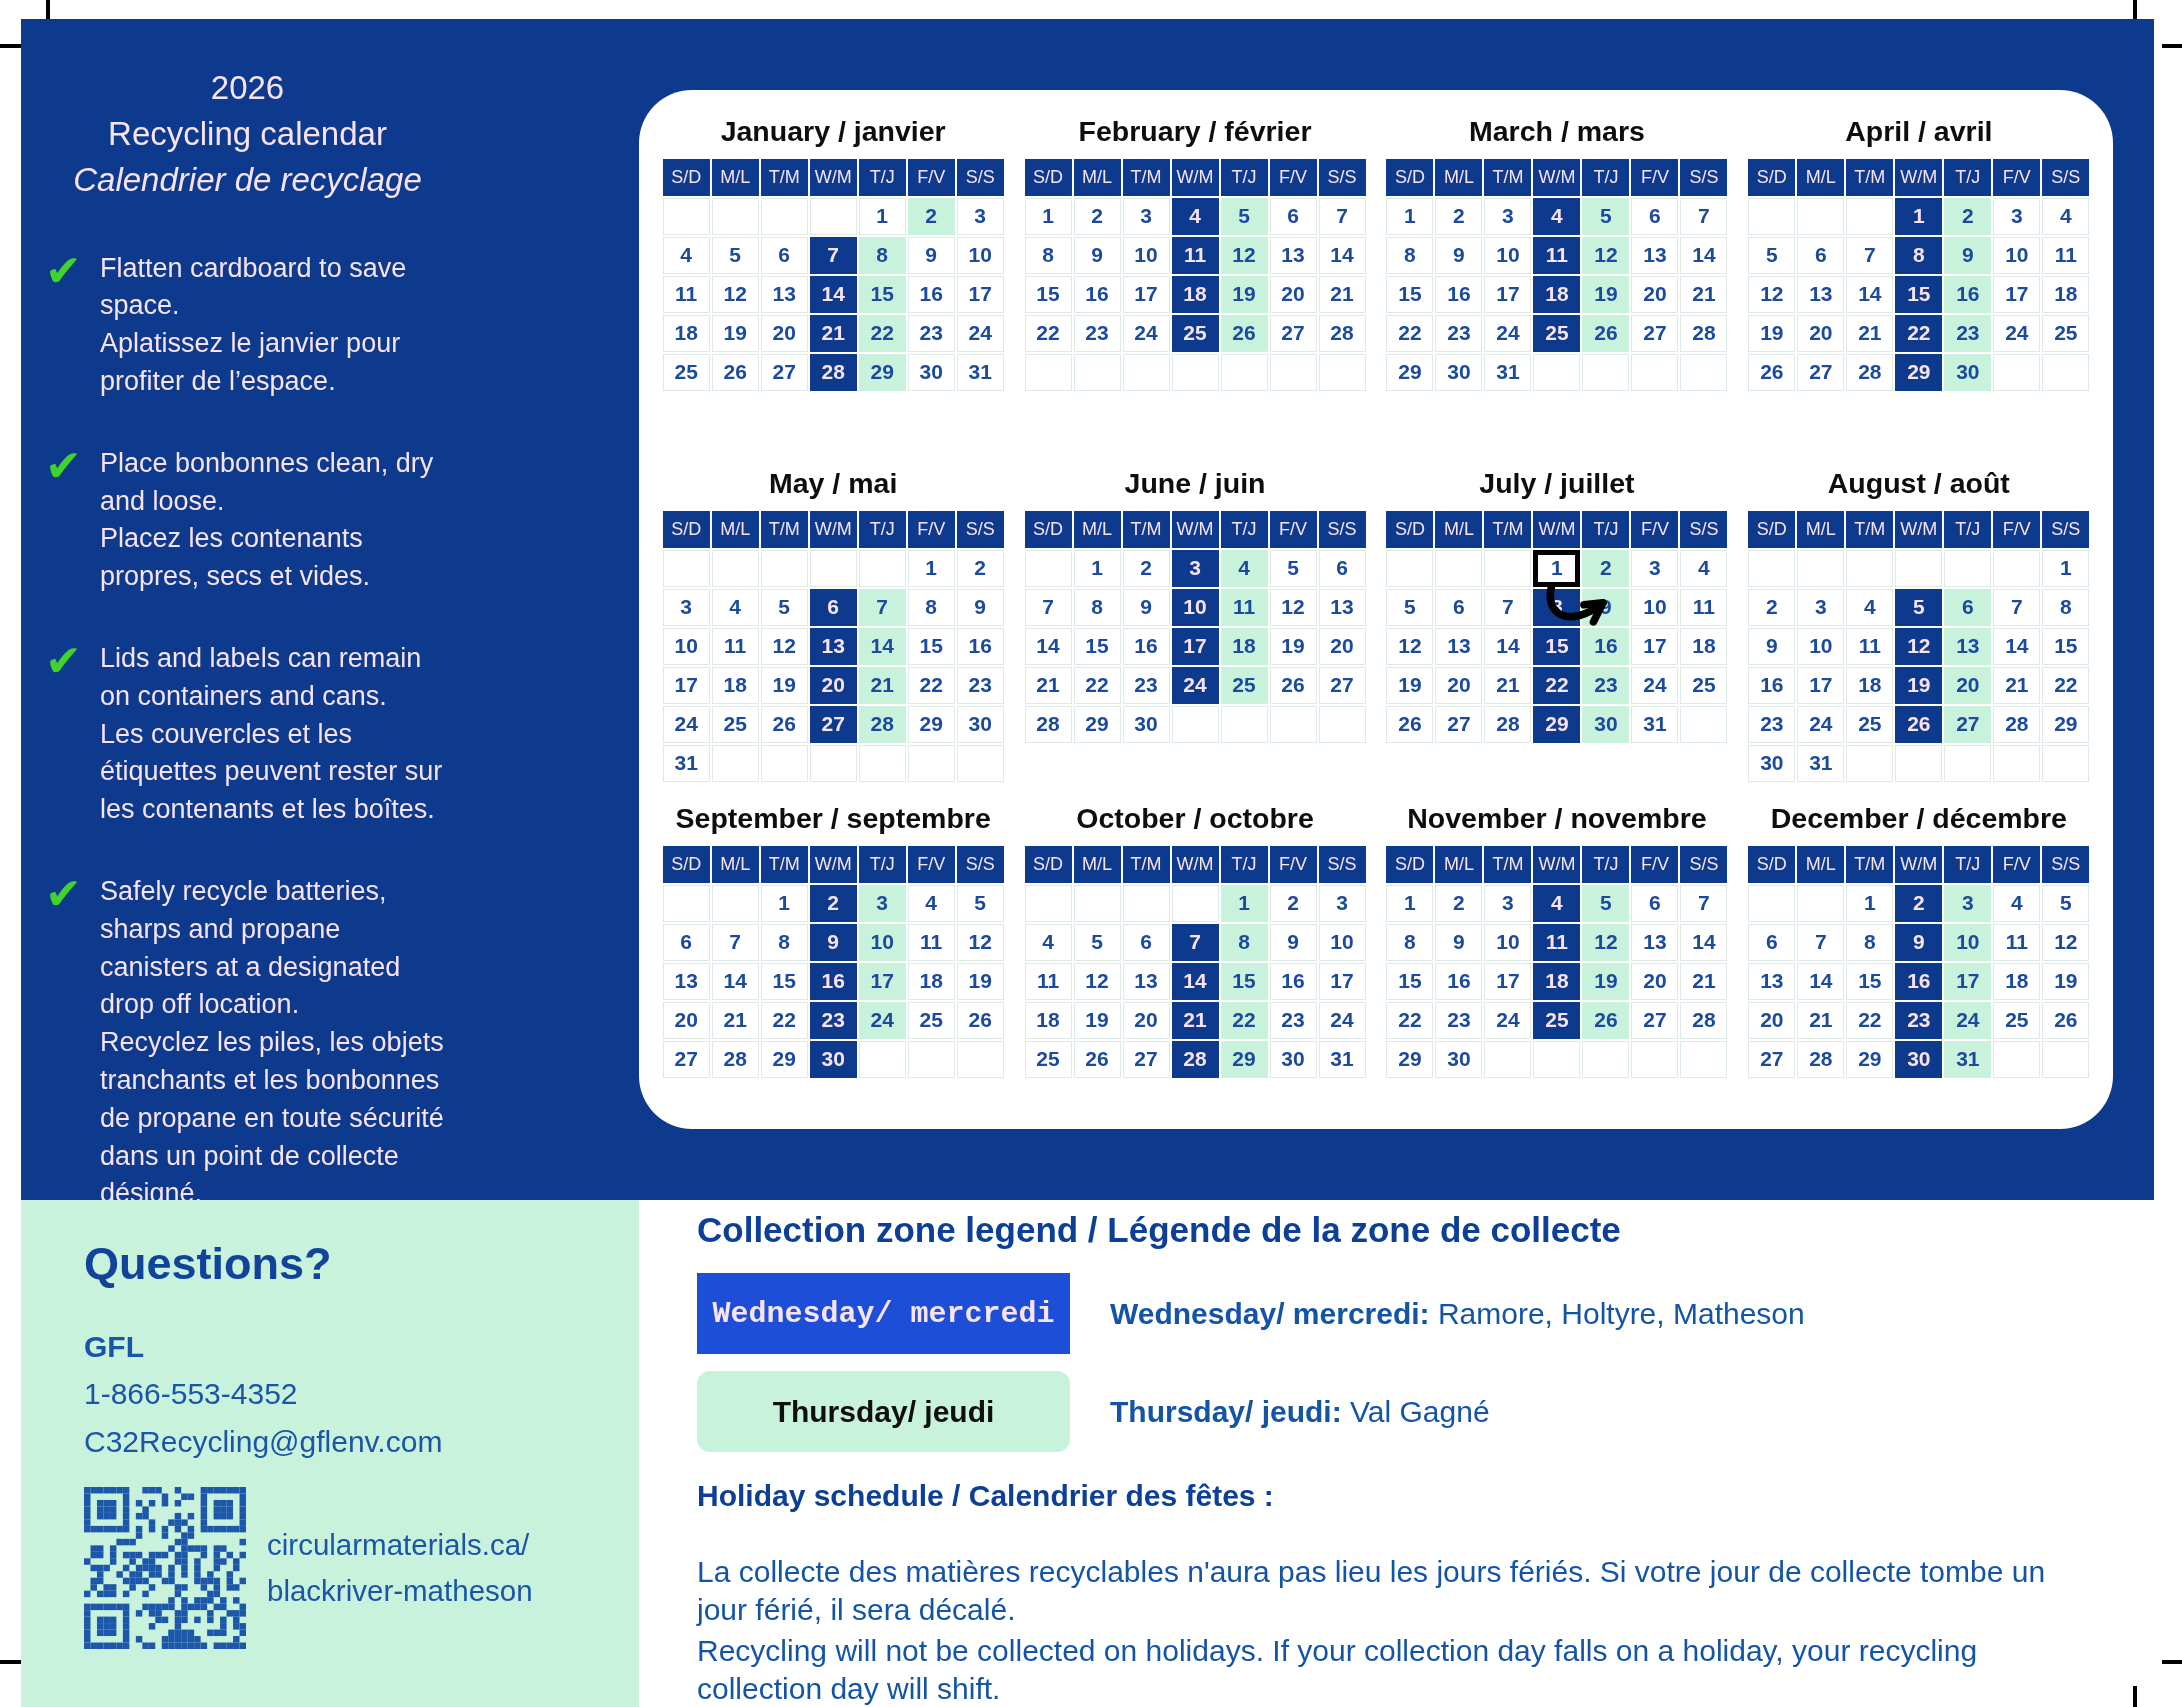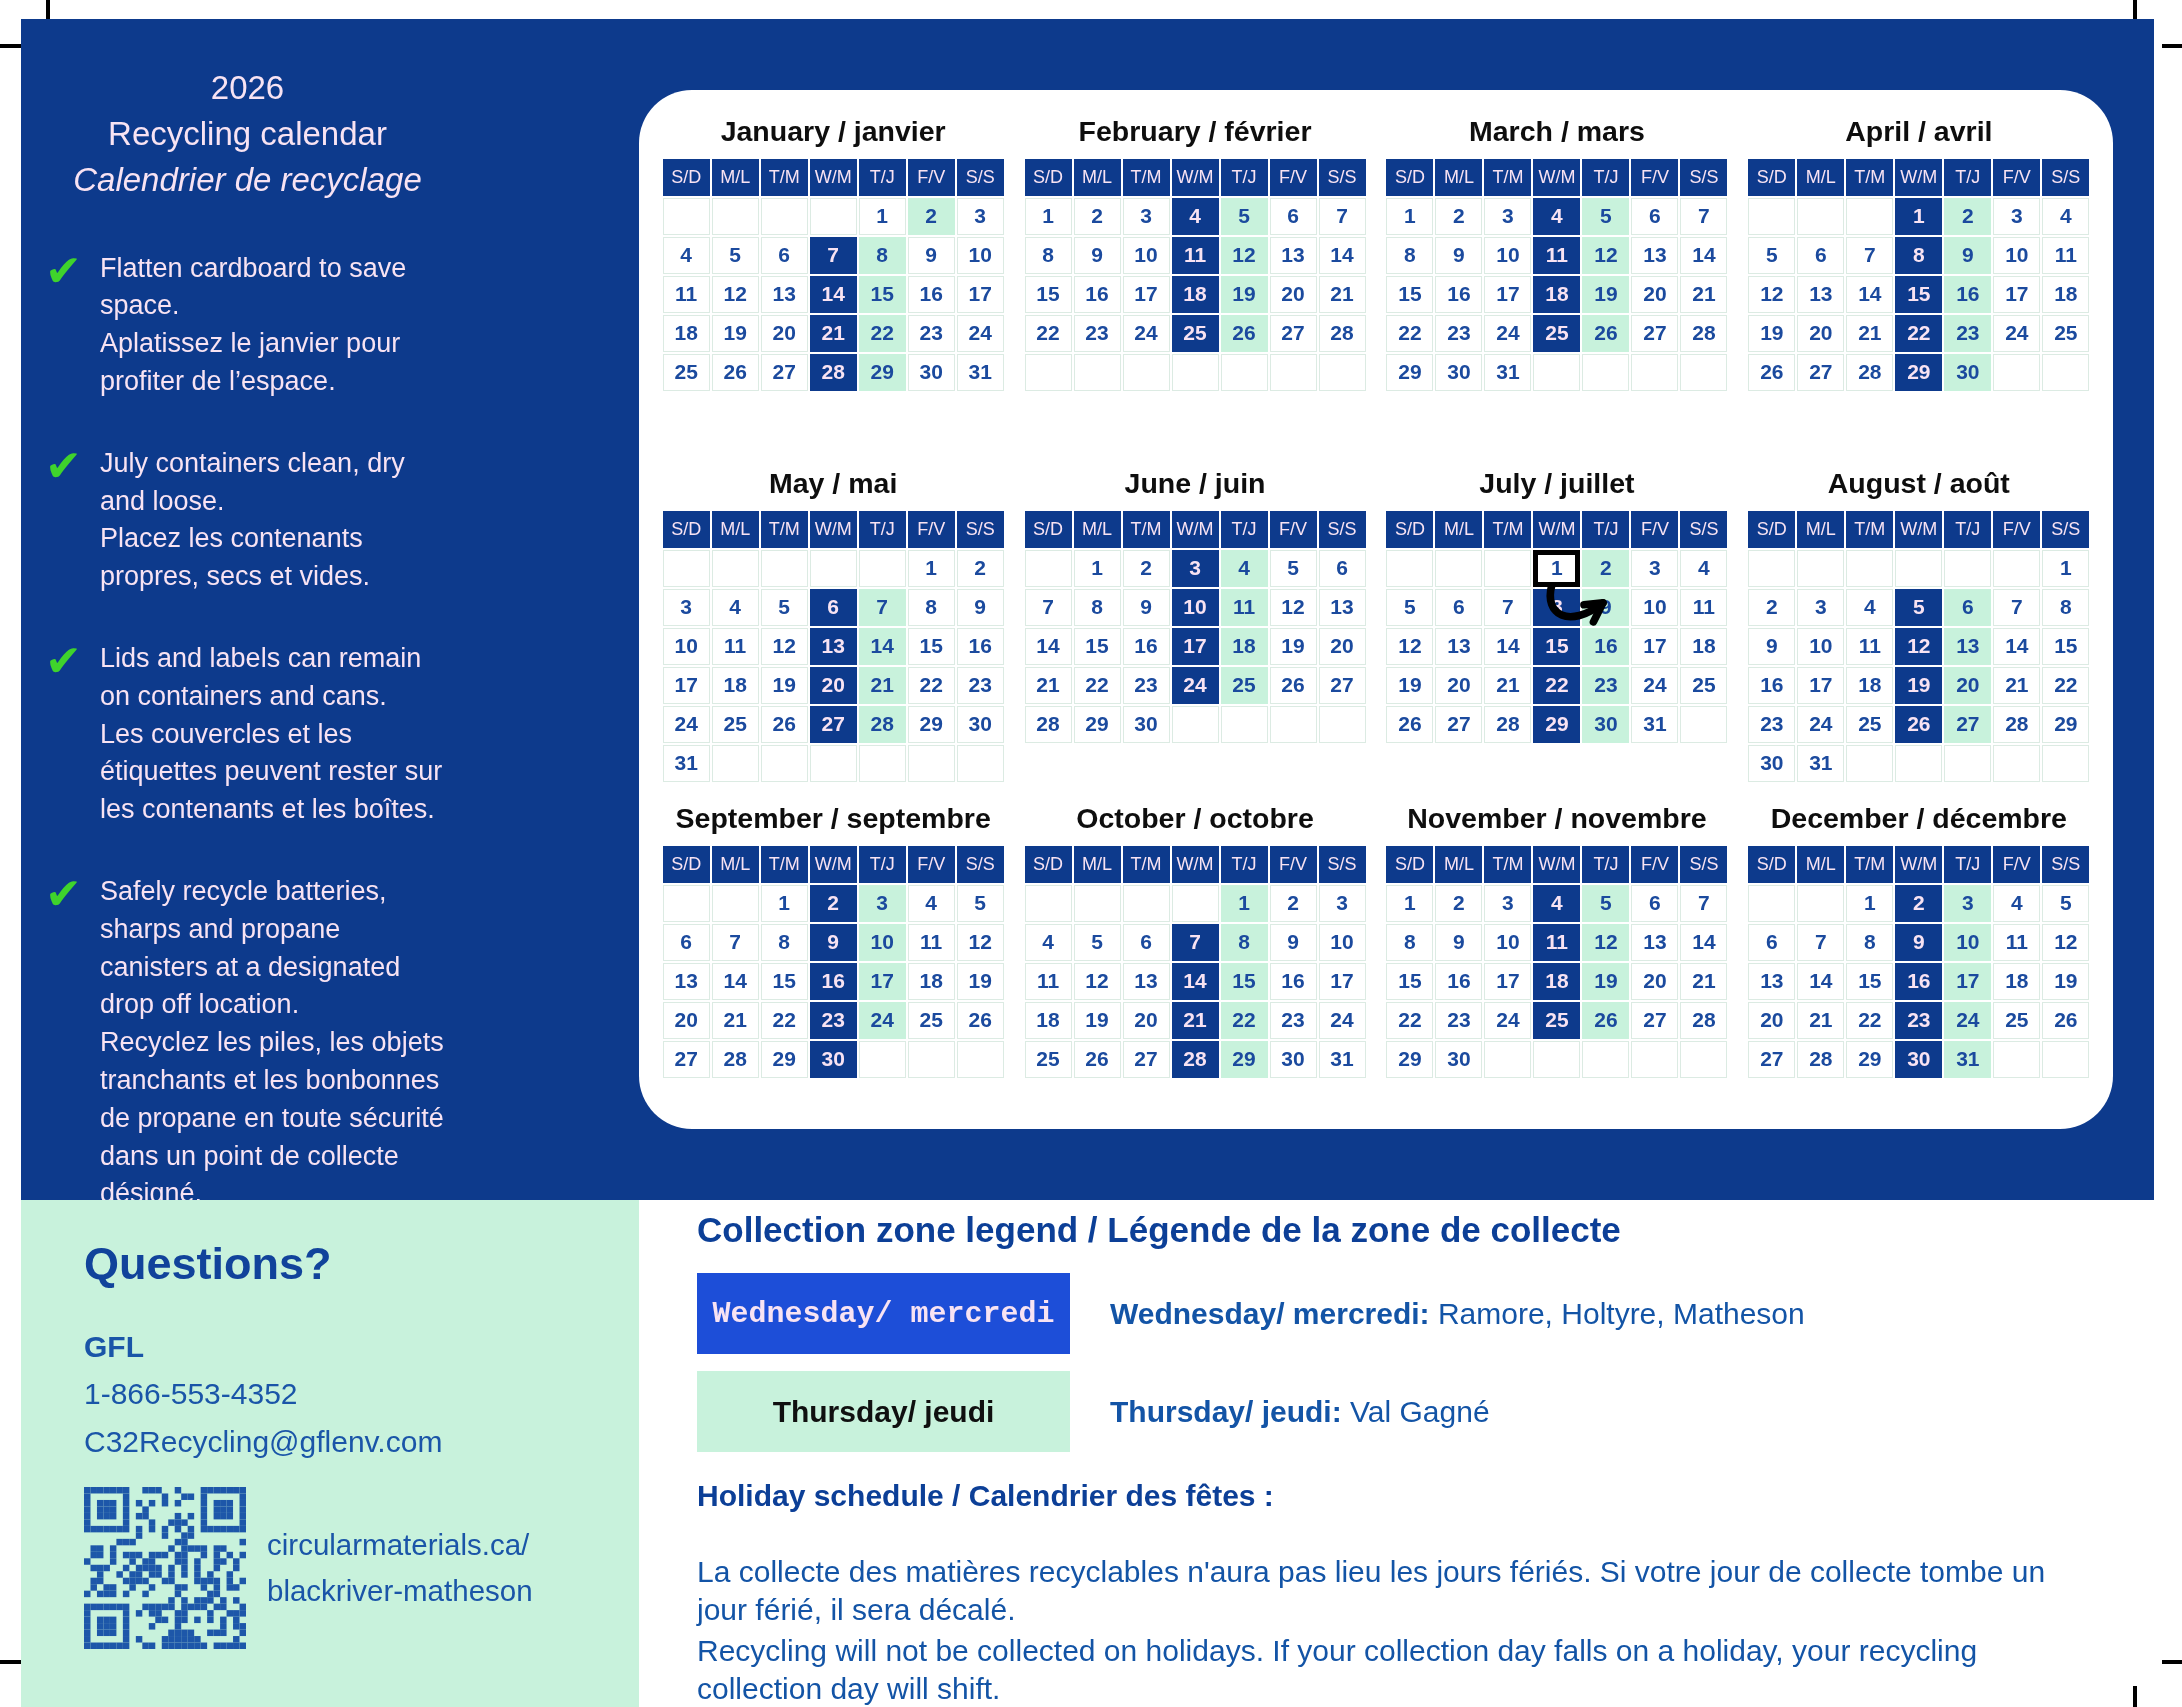--- a/index.html
+++ b/index.html
@@ -59,21 +59,21 @@
   .qr-box { width:162px; height:162px; flex:0 0 auto; }
   .q-url { font-size:29.5px; color:#1a55a8; line-height:1.55; }
 
   
   .legend { position:absolute; left:697px; top:1210px; width:1460px; }
   .legend-title { font-size:35px; font-weight:bold; color:#0c3f97; }
   .zone-row { display:flex; align-items:center; margin-top:23px; }
   .zone-row.second { margin-top:17px; }
   .zone-swatch { width:373px; height:81px; display:flex; align-items:center; justify-content:center; font-size:30px; font-weight:bold; flex:0 0 auto; }
   .zone-swatch.navy { background:#1d4ed8; color:#f8e3f3;font-family:Liberation Mono, monospace; }
-  .zone-swatch.mint { background:#c8f2dc; color:#101010; }
+  .zone-swatch.mint { background:#c8f2dc; color:#101010;border-radius:13px; }
   .zone-label { margin-left:40px; font-size:30px; color:#1354a6; }
   .zone-label b { font-weight:bold; }
   .holiday-title { margin-top:27px; font-size:30px; font-weight:bold; color:#0c3f97; }
   .holiday-p { font-size:30px; color:#1354a6; width:1389px; line-height:1.28; margin-top:1.9px; }
   .holiday-p.fr { margin-top:40px; }
 </style>
 </head>
 <body>
 
 <div class="page">
@@ -96,21 +96,21 @@
       <div class="fr">Calendrier de recyclage</div>
     </div>
     <div class="tips">
       <div class="tip">
         <span class="check">✔</span>
         <span style="display:block">Flatten cardboard to save space.</span>
         <span style="display:block">Aplatissez le janvier pour profiter de l’espace.</span>
       </div>
       <div class="tip">
         <span class="check">✔</span>
-        <span style="display:block">July containers clean, dry and loose.</span>
+        <span style="display:block">Place bonbonnes clean, dry and loose.</span>
         <span style="display:block">Placez les contenants propres, secs et vides.</span>
       </div>
       <div class="tip">
         <span class="check">✔</span>
         <span style="display:block">Lids and labels can remain on containers and cans.</span>
         <span style="display:block">Les couvercles et les étiquettes peuvent rester sur les contenants et les boîtes.</span>
       </div>
       <div class="tip">
         <span class="check">✔</span>
         <span style="display:block">Safely recycle batteries, sharps and propane canisters at a designated drop off location.</span>

